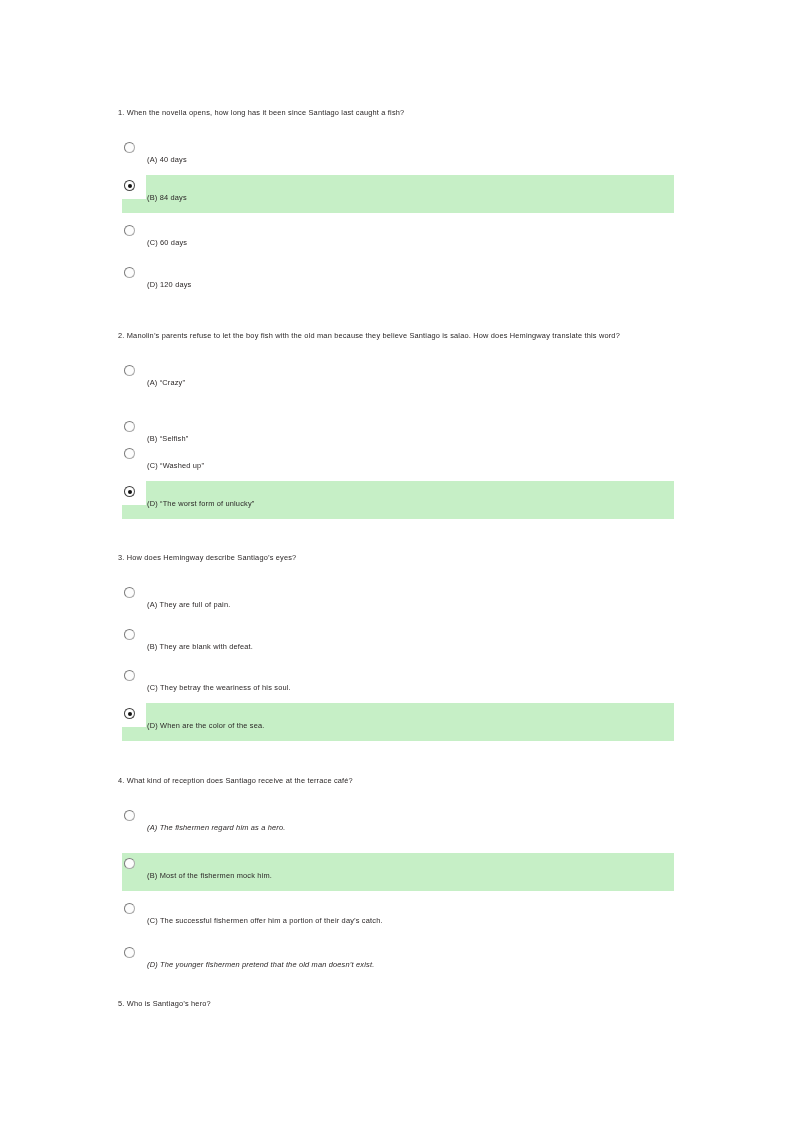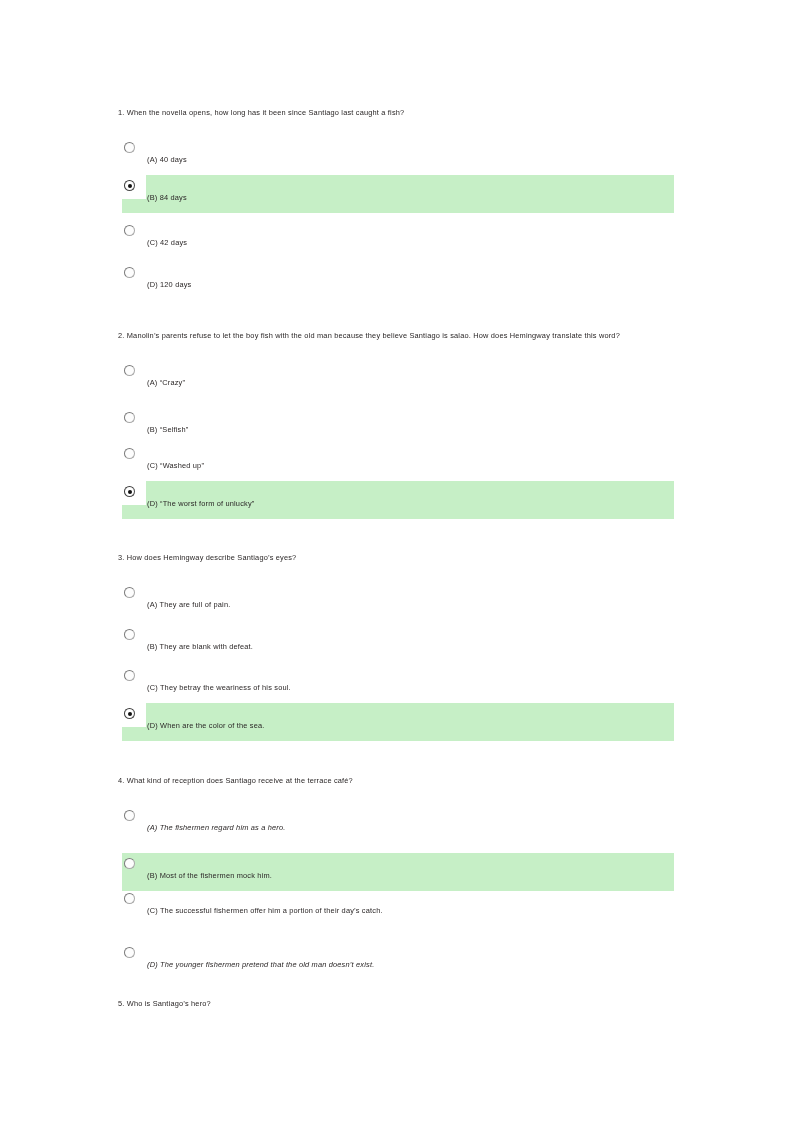--- a/index.html
+++ b/index.html
@@ -113,34 +113,34 @@
           <div class="option-label">(A) 40 days</div>
         </div>
         <div class="option-row" style="top: 67px;">
           <div class="option-highlight"></div>
           <div class="radio-plate"></div>
           <div class="radio checked"></div>
           <div class="option-label">(B) 84 days</div>
         </div>
         <div class="option-row" style="top: 112px;">
           <div class="radio"></div>
-          <div class="option-label">(C) 42 days</div>
+          <div class="option-label">(C) 60 days</div>
         </div>
         <div class="option-row" style="top: 154px;">
           <div class="radio"></div>
           <div class="option-label">(D) 120 days</div>
         </div>
       </div>
       <div class="question-block" style="top: 331px;">
         <div class="question-text">2. Manolin’s parents refuse to let the boy fish with the old man because they believe Santiago is salao. How does Hemingway translate this word?</div>
         <div class="option-row" style="top: 29px;">
           <div class="radio"></div>
           <div class="option-label">(A) “Crazy”</div>
         </div>
-        <div class="option-row" style="top: 76px;">
+        <div class="option-row" style="top: 85px;">
           <div class="radio"></div>
           <div class="option-label">(B) “Selfish”</div>
         </div>
         <div class="option-row" style="top: 112px; text-align: center;">
           <div class="radio"></div>
           <div class="option-label">(C) “Washed up”</div>
         </div>
         <div class="option-row" style="top: 150px;">
           <div class="option-highlight"></div>
           <div class="radio-plate"></div>
@@ -173,21 +173,21 @@
         <div class="question-text">4. What kind of reception does Santiago receive at the terrace café?</div>
         <div class="option-row" style="top: 29px; font-style: italic;">
           <div class="radio"></div>
           <div class="option-label">(A) The fishermen regard him as a hero.</div>
         </div>
         <div class="option-row" style="top: 77px;">
           <div class="option-highlight"></div>
           <div class="radio"></div>
           <div class="option-label">(B) Most of the fishermen mock him.</div>
         </div>
-        <div class="option-row" style="top: 112px;">
+        <div class="option-row" style="top: 122px;">
           <div class="radio"></div>
           <div class="option-label">(C) The successful fishermen offer him a portion of their day’s catch.</div>
         </div>
         <div class="option-row" style="top: 166px; font-style: italic;">
           <div class="radio"></div>
           <div class="option-label">(D) The younger fishermen pretend that the old man doesn’t exist.</div>
         </div>
       </div>
       <div class="question-block" style="top: 999px;">
         <div class="question-text">5. Who is Santiago’s hero?</div>

